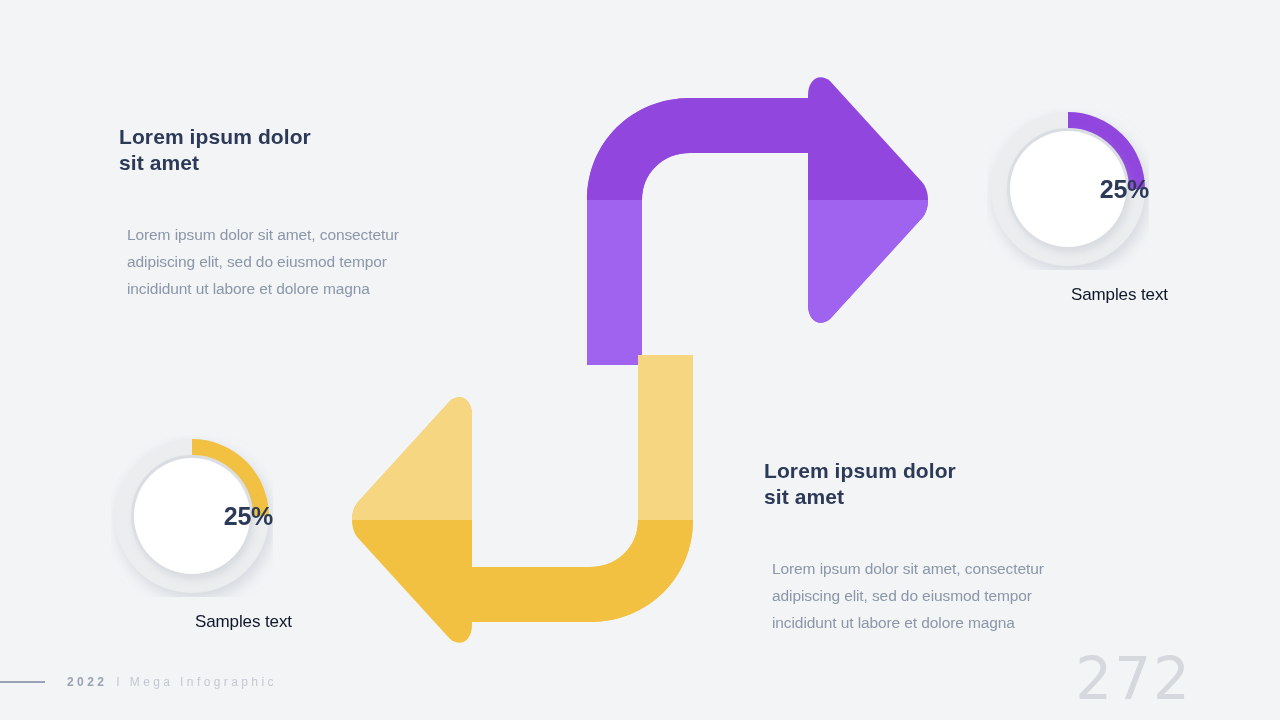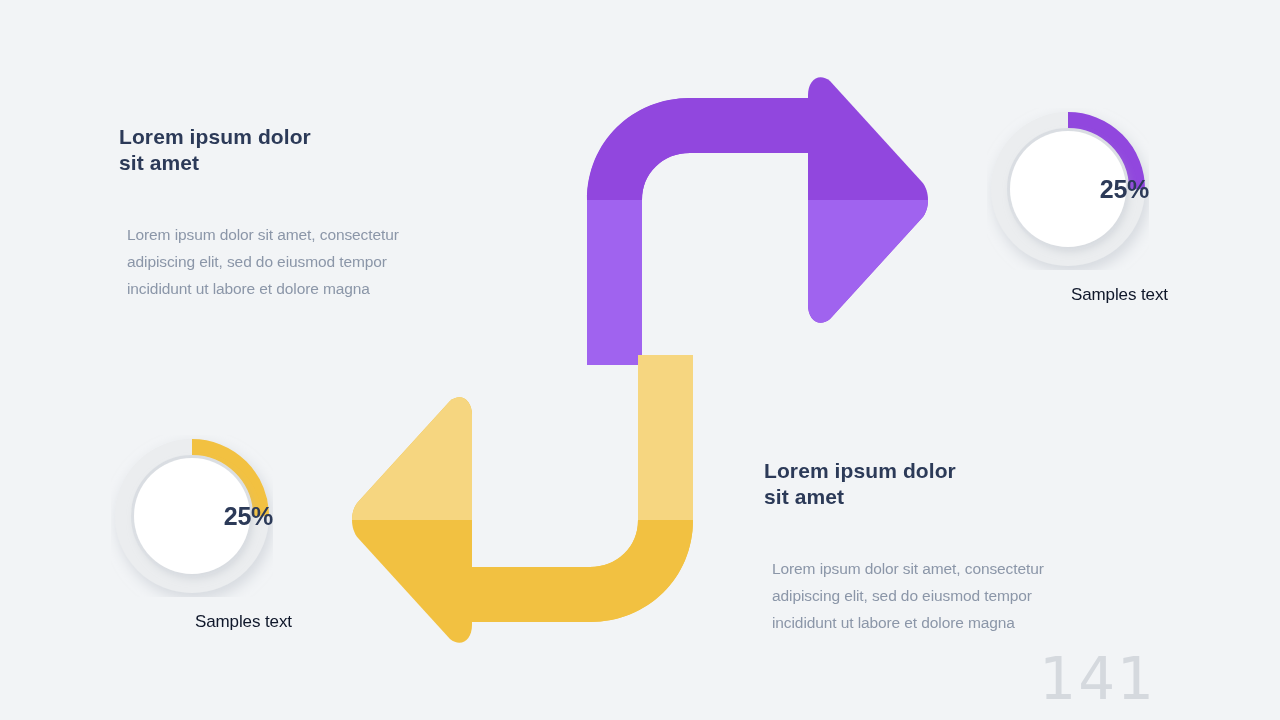--- a/index.html
+++ b/index.html
@@ -12,20 +12,21 @@
     height: 720px;
     background: #f2f4f6;
     font-family: "Liberation Sans", sans-serif;
     overflow: hidden;
   }
   .slide {
     position: relative;
     width: 1184px;
     height: 720px;
     background: #f2f4f6;
+    padding-left: 36px;
   }
 
   
   .text-block {
     position: absolute;
   }
   .block-title {
     font-size: 21px;
     font-weight: bold;
     color: #2c3a58;
@@ -296,16 +297,21 @@
         </defs>
         <circle cx="81" cy="81" r="69" fill="none" stroke="#ebedef" stroke-width="16" filter="url(#shadow-yellow)"></circle>
         <circle cx="81" cy="81" r="69" fill="none" stroke="#f2c141" stroke-width="16" stroke-dasharray="108.4 325.2" transform="rotate(-90 81 81)"></circle>
         <circle cx="81" cy="81" r="58" fill="#ffffff" filter="url(#inner-shadow-yellow)"></circle>
       </svg>
       <div class="donut-value">25%</div>
     </div>
     <div class="donut-caption">Samples text</div>
   </div>
 
-
-  <div id="page-number">141</div>
+  <div id="footer">
+    <div id="footer-rule"></div>
+    <span id="footer-year">2022</span>
+    <span id="footer-label">I Mega Infographic</span>
+  </div>
+
+  <div id="page-number">272</div>
 
 </div>
 
 </body></html>

